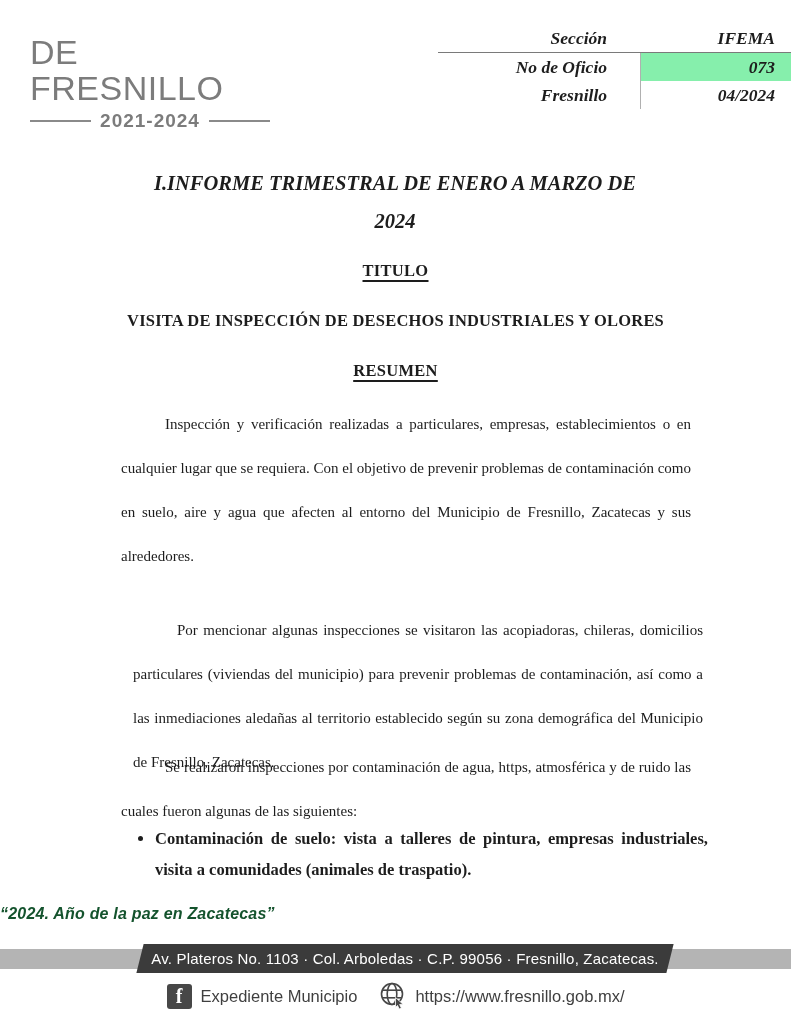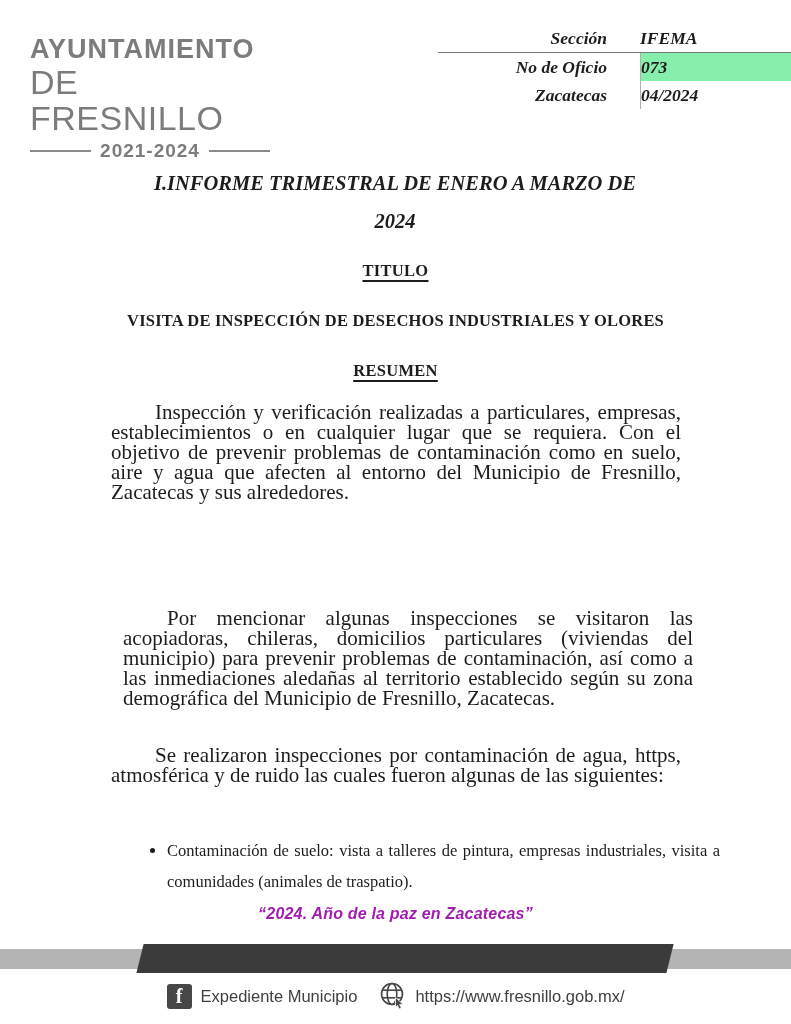--- a/index.html
+++ b/index.html
@@ -17,51 +17,51 @@
   .logo-years { display:flex; align-items:center; margin-top:4px; }
   .logo-years .rule { flex:1; height:2px; background:#8a8a8a; }
   .logo-years .yrs { padding:0 9px; font-size:19px; font-weight:700; letter-spacing:1px; }
 
   
   .htable { position:absolute; top:24px; right:0; width:353px;
             font-style:italic; font-weight:700; font-size:17.5px; }
   .htable .hrow { display:flex; height:28px; align-items:center;gap:20px; }
   .htable .hrow.first { border-bottom:1.5px solid #7a7a7a; }
   .htable .hlabel { width:182px; text-align:right; padding-right:13px; box-sizing:border-box; }
-  .htable .hvalue { flex:1; text-align:left; padding-right:24px; }
+  .htable .hvalue { flex:1; text-align:right; padding-right:16px; }
   .htable .hrow.second .hvalue, .htable .hrow.third .hvalue { border-left:1.5px solid #b0b0b0; height:100%; line-height:28px; }
   .htable .hrow.second .hvalue { background:#86efac; }
 
   
   .main-title { position:absolute; top:164px; left:115px; width:560px;
                 text-align:center; font-weight:700; font-size:20.5px; line-height:38px; }
   .main-title span { display:block;font-style:italic; }
 
   .center-heading { position:absolute; left:0; width:791px; text-align:center;
                     font-weight:700; font-size:16.5px; }
   .underlined { text-decoration:underline; text-decoration-thickness:1.8px; text-underline-offset:4px; letter-spacing:0.3px; }
   .h-titulo     { top:261px; }
   .h-visita     { top:311px; letter-spacing:0.2px; }
   .h-resumen    { top:361px; }
   .h-resultados { top:552px; }
 
-  .para { position:absolute; left:111px; width:570px; text-align:justify;
-          font-size:21px; line-height:20px; text-indent:44px; }
+  .para { position:absolute; left:121px; width:570px; text-align:justify;
+          font-size:15px; line-height:44px; text-indent:44px; }
   .p-resumen      { top:402px; }
   .p-resultados1  { top:596px; }
   .p-resultados2  { top:745px; }
 
-  .bullets { position:absolute; top:824px; left:128px; width:553px; margin:12px;
-             padding:0 0 0 27px; font-size:16.5px; line-height:30.6px; }
+  .bullets { position:absolute; top:824px; left:128px; width:553px; margin:0;
+             padding:0 0 0 27px; font-size:16.5px; line-height:30.6px;font-weight:bold; }
   .bullets li { text-align:justify; }
 
   
-  .slogan { position:absolute; top:905px; left:0; width:791px; text-align:center;
+  .slogan { position:absolute; top:905px; left:0; width:791px; text-align:left;
             font-family:"Liberation Sans", sans-serif; font-weight:700; font-style:italic;
-            font-size:16px; color:#a21caf; letter-spacing:0.2px; }
+            font-size:16px; color:#14532d; letter-spacing:0.2px; }
   .strip  { position:absolute; top:949px; left:0; width:791px; height:20px; background:#b4b4b4; }
   .ribbon { position:absolute; top:944px; left:140px; width:530px; height:29px;
             background:#3b3b3b; transform:skewX(-14deg); }
   .ribbon-text { position:absolute; top:944px; left:140px; width:530px; height:29px;
                  line-height:29px; text-align:center; color:#ffffff;
                  font-family:"Liberation Sans", sans-serif; font-size:15px; letter-spacing:0.2px; }
 
   .social { position:absolute; top:981px; left:0; width:791px; height:30px;
             display:flex; justify-content:center; align-items:center; gap:9px;
             font-family:"Liberation Sans", sans-serif; font-size:16.5px; color:#3f3f3f; }
@@ -69,40 +69,39 @@
              color:#ffffff; font-weight:700; font-size:20px; line-height:25px;
              text-align:center; font-family:"Liberation Serif", serif; }
   .globe-icon { margin-left:12px; width:28px; height:30px; }
 </style>
 </head>
 <body>
 
 <div class="page">
 
   <div class="logo">
-    <div class="logo-line1">AYUNTAMIENTO</div>
     <div class="logo-line2">DE FRESNILLO</div>
     <div class="logo-years">
       <span class="rule"></span>
       <span class="yrs">2021-2024</span>
       <span class="rule"></span>
     </div>
   </div>
 
   <div class="htable">
     <div class="hrow first">
       <div class="hlabel">Sección</div>
       <div class="hvalue">IFEMA</div>
     </div>
     <div class="hrow second">
       <div class="hlabel">No de Oficio</div>
       <div class="hvalue">073</div>
     </div>
     <div class="hrow third">
-      <div class="hlabel">Zacatecas</div>
+      <div class="hlabel">Fresnillo</div>
       <div class="hvalue">04/2024</div>
     </div>
   </div>
 
   <h1 class="main-title" style="margin:0;">
     <span>I.INFORME TRIMESTRAL DE ENERO A MARZO DE</span>
     <span>2024</span>
   </h1>
 
   <div class="center-heading underlined h-titulo">TITULO</div>
@@ -115,20 +114,21 @@
   <p class="para p-resultados2" style="margin:0;">Se realizaron inspecciones por contaminación de agua, https, atmosférica y de ruido las cuales fueron algunas de las siguientes:</p>
 
   <ul class="bullets">
     <li>Contaminación de suelo: vista a talleres de pintura, empresas industriales, visita a comunidades (animales de traspatio).</li>
   </ul>
 
   <div class="slogan">“2024. Año de la paz en Zacatecas”</div>
 
   <div class="strip"></div>
   <div class="ribbon"></div>
+  <div class="ribbon-text">Av. Plateros No. 1103 · Col. Arboledas · C.P. 99056 · Fresnillo, Zacatecas.</div>
 
   <div class="social">
     <div class="fb-icon">f</div>
     <span>Expediente Municipio</span>
     <svg class="globe-icon" viewBox="0 0 28 30">
       <g fill="none" stroke="#474747" stroke-width="1.6">
         <circle cx="14" cy="13" r="10.5"></circle>
         <ellipse cx="14" cy="13" rx="4.8" ry="10.5"></ellipse>
         <line x1="4.2" y1="9.2" x2="23.8" y2="9.2"></line>
         <line x1="4.2" y1="16.8" x2="23.8" y2="16.8"></line>

